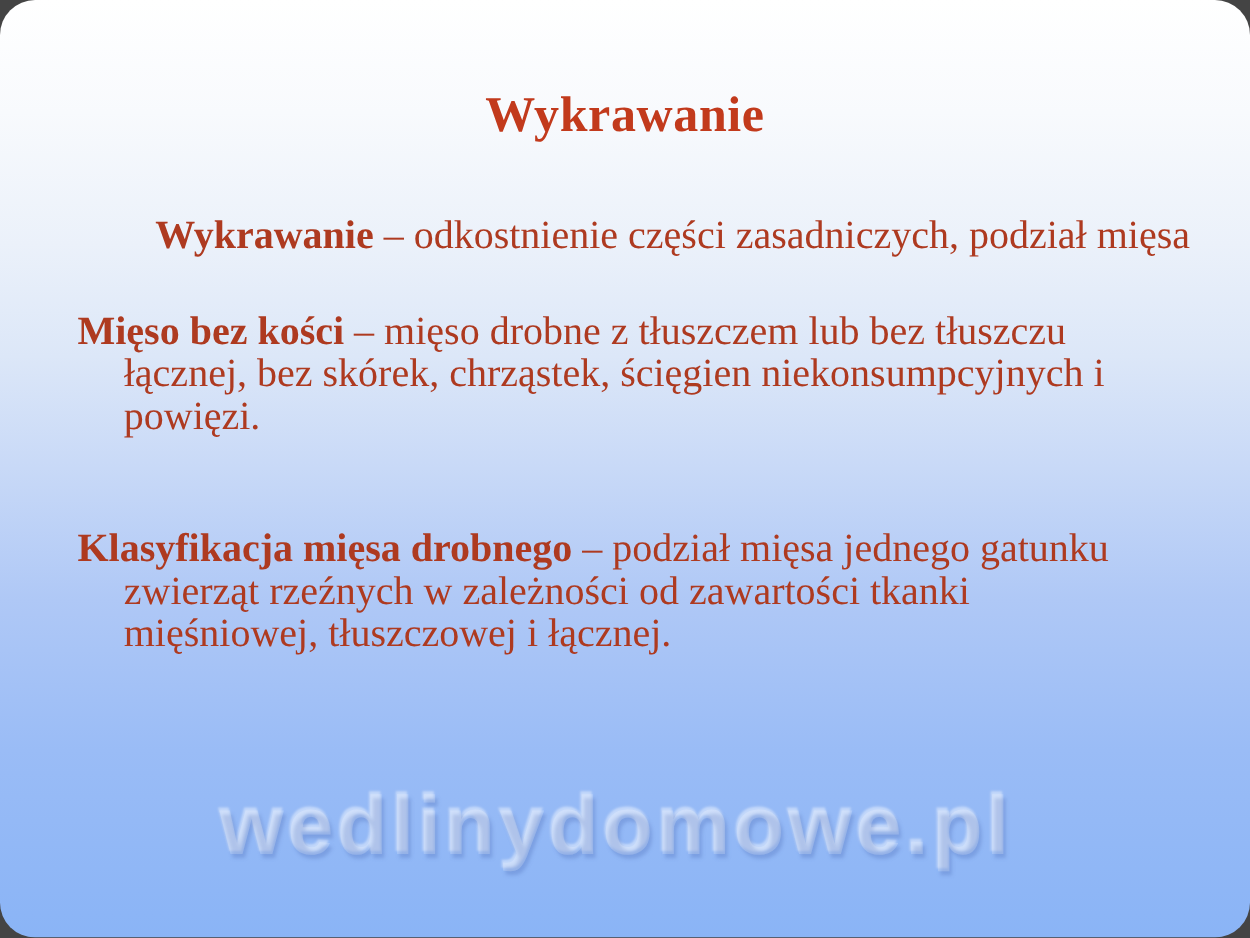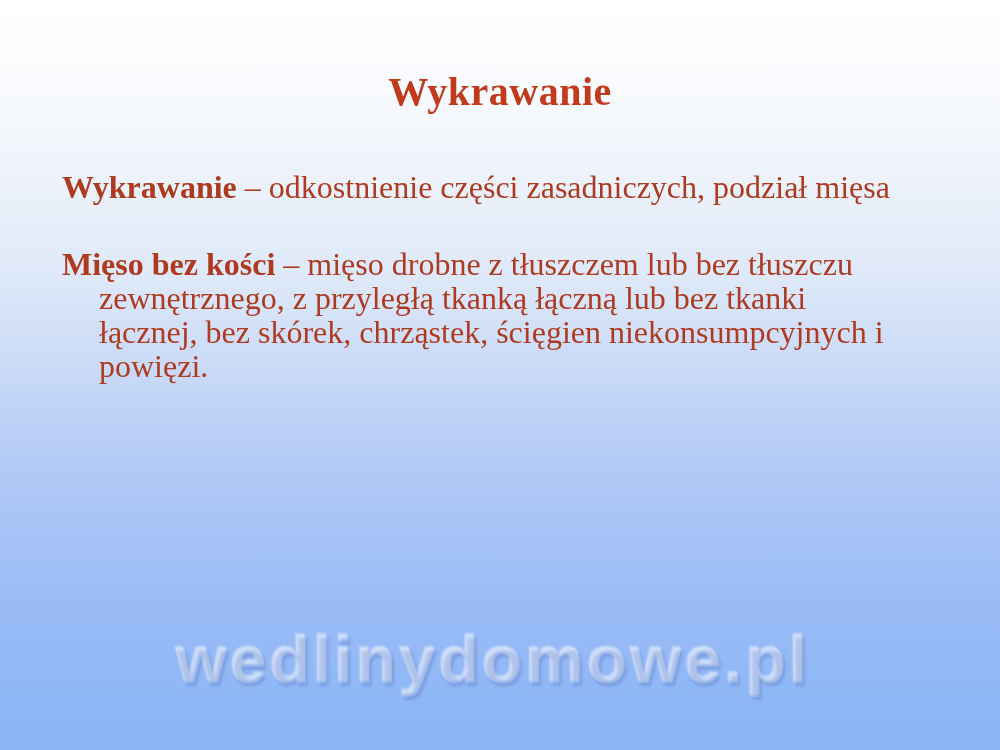--- a/index.html
+++ b/index.html
@@ -17,20 +17,21 @@
     background: linear-gradient(180deg,
       #ffffff 0%,
       #f8fafd 12%,
       #ebf1fa 26%,
       #dce7f8 38%,
       #c8d9f7 50%,
       #afc8f6 64%,
       #9abcf6 80%,
       #8ab4f6 100%);
     font-family: "Liberation Serif", "DejaVu Serif", serif;
+    border-radius: 28px;
   }
   .slide-title {
     position: absolute;
     top: 68px;
     left: 0;
     right: 0;
     text-align: center;
     font-size: 40px;
     font-weight: bold;
     color: #c23a1c;
@@ -39,21 +40,21 @@
   .content {
     position: absolute;
     top: 170px;
     left: 62px;
     width: 890px;
     font-size: 32px;
     line-height: 34px;
     color: #ae3a20;
   }
   .para { margin: 0; }
-  .para-1 { margin-bottom: 43px; }
+  .para-1 { margin-bottom: 43px; text-align: right; }
   .para-2 { margin-bottom: 72px; }
   .line {
     white-space: nowrap;
   }
   .line.cont {
     padding-left: 37px;
   }
   .lead {
     font-weight: bold;
   }
@@ -82,23 +83,27 @@
   <div class="slide-title">Wykrawanie</div>
 
   <div class="content">
 
     <div class="para para-1">
       <div class="line first"><span class="lead">Wykrawanie</span><span> – odkostnienie części zasadniczych, podział mięsa</span></div>
     </div>
 
     <div class="para para-2">
       <div class="line first"><span class="lead">Mięso bez kości</span><span> – mięso drobne z tłuszczem lub bez tłuszczu</span></div>
-      <div class="line cont">zewnętrznego, z przyległą tkanką łączną lub bez tkanki</div>
       <div class="line cont">łącznej, bez skórek, chrząstek, ścięgien niekonsumpcyjnych i</div>
       <div class="line cont">powięzi.</div>
     </div>
 
+    <div class="para para-3">
+      <div class="line first"><span class="lead">Klasyfikacja mięsa drobnego</span><span> – podział mięsa jednego gatunku</span></div>
+      <div class="line cont">zwierząt rzeźnych w zależności od zawartości tkanki</div>
+      <div class="line cont">mięśniowej, tłuszczowej i łącznej.</div>
+    </div>
 
   </div>
 
   <div class="watermark">wedlinydomowe.pl</div>
 
 </div>
 
 </body></html>

